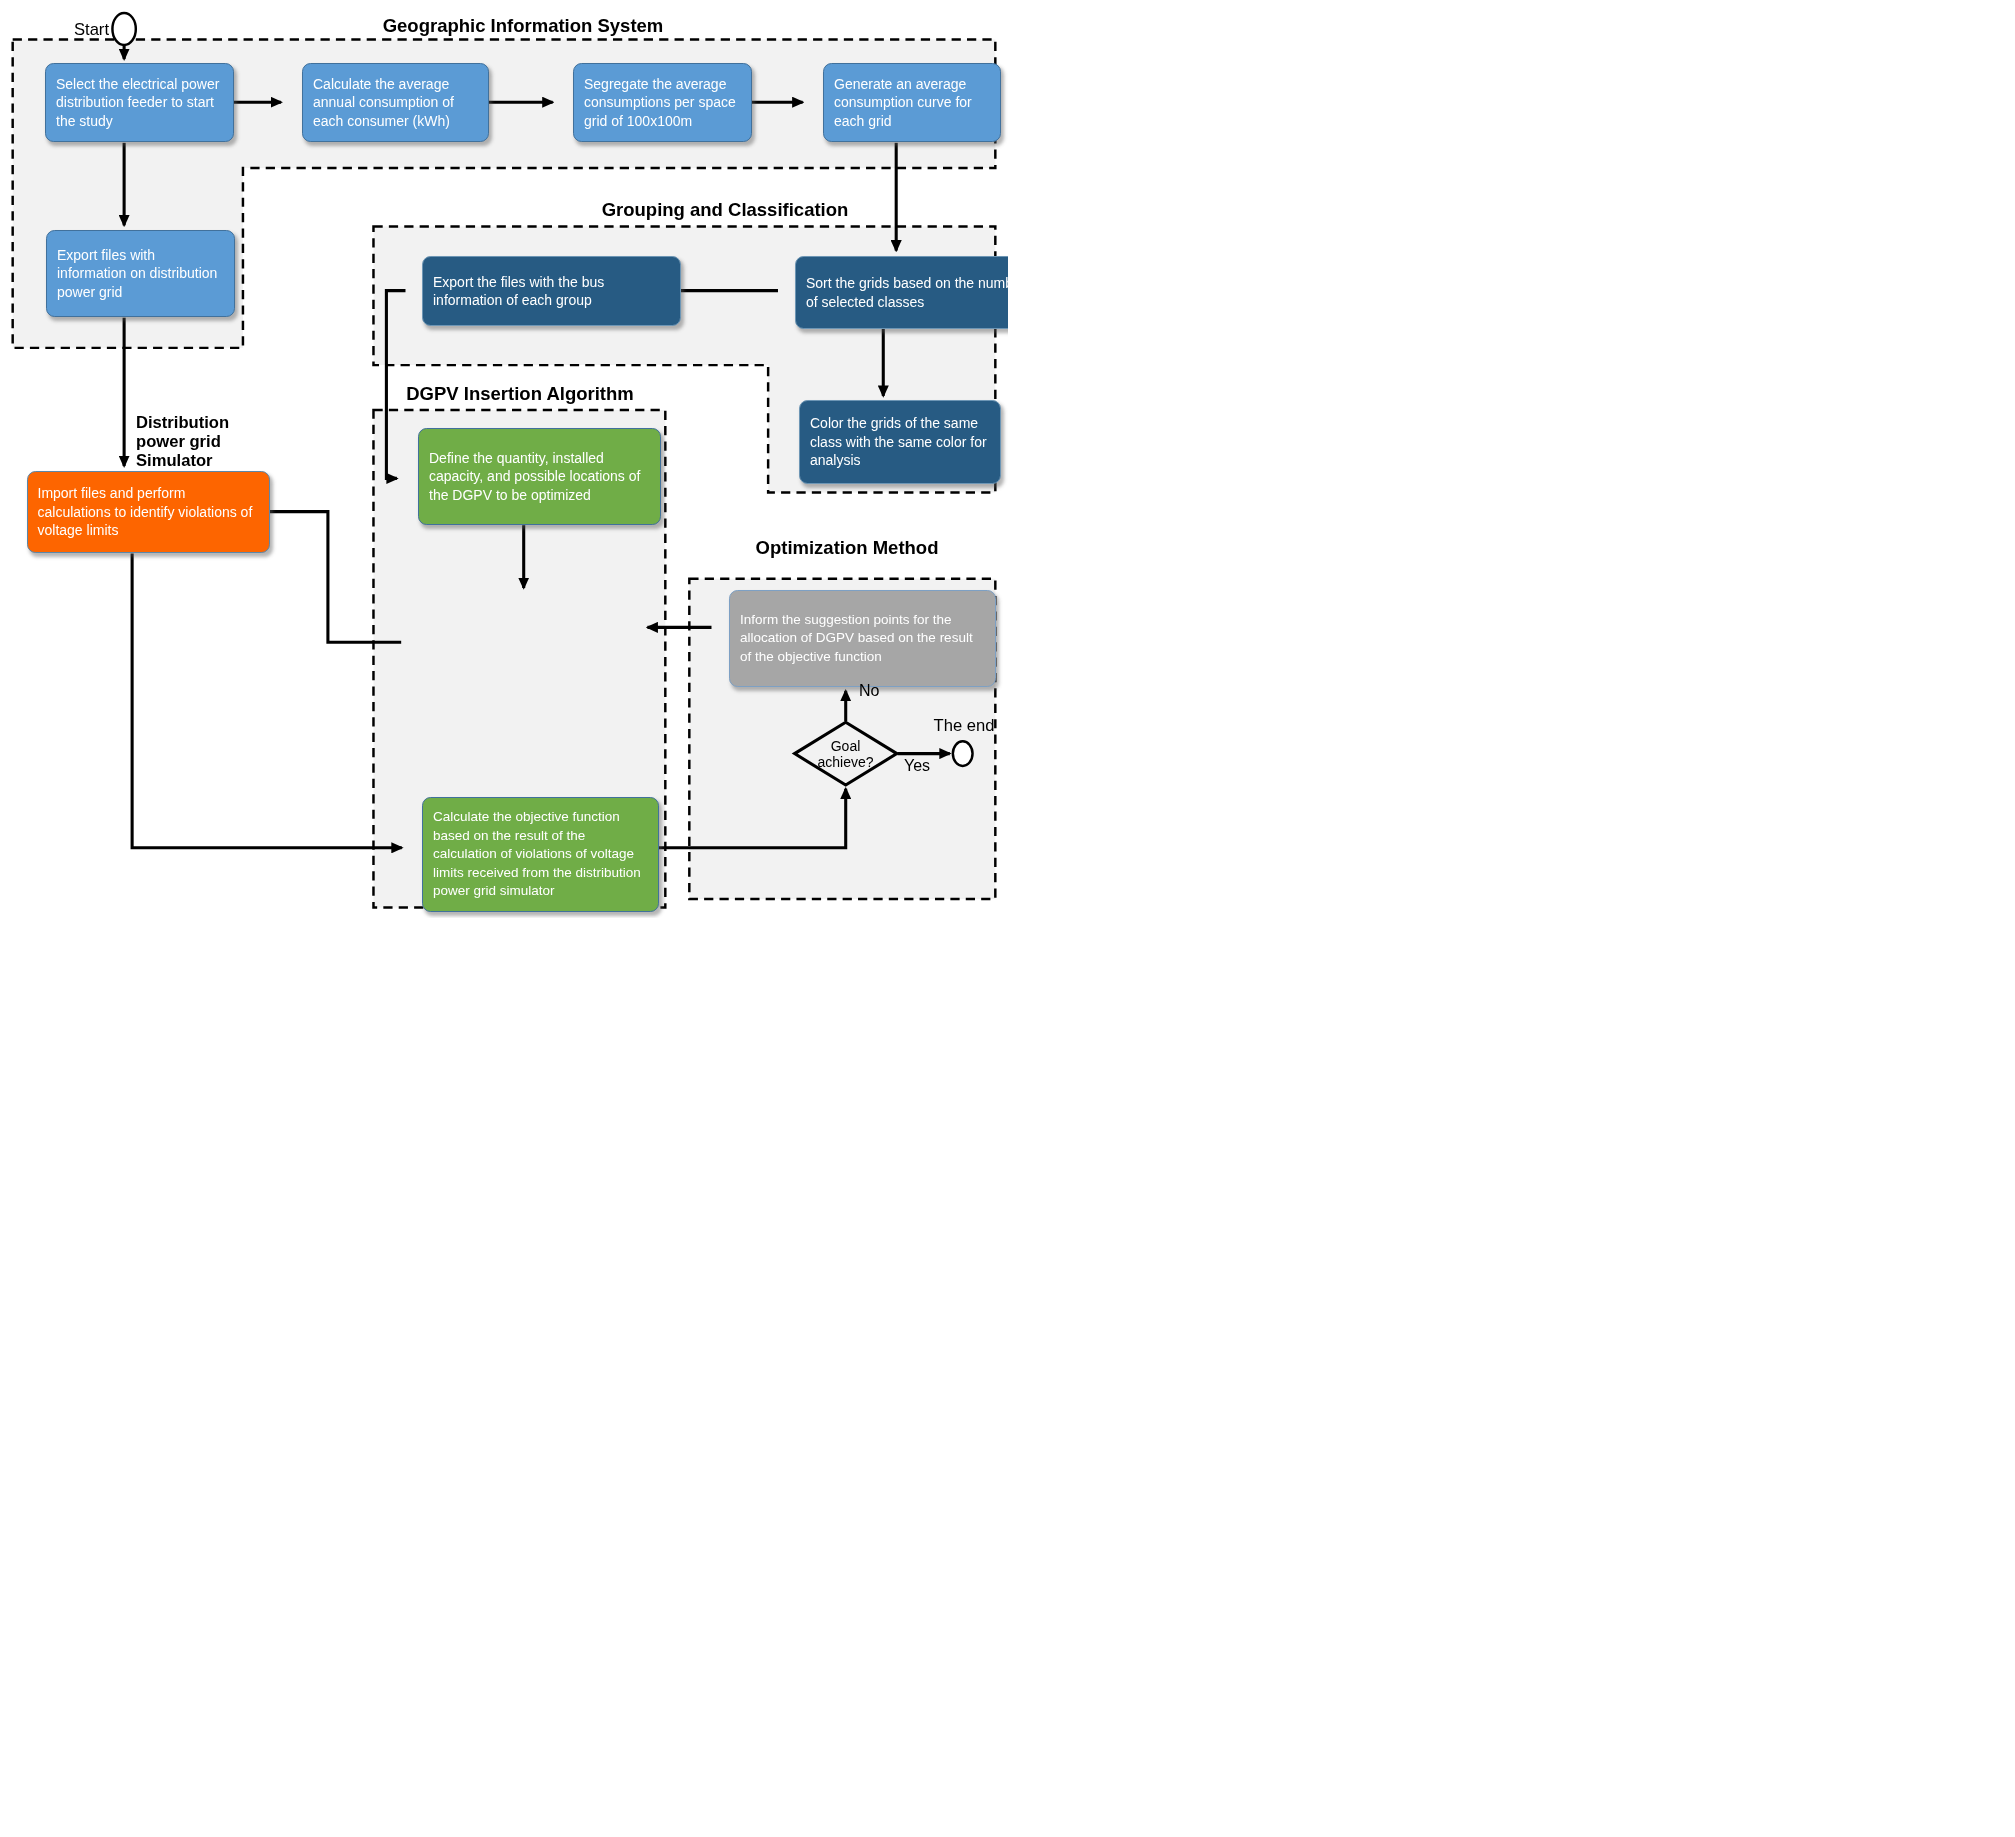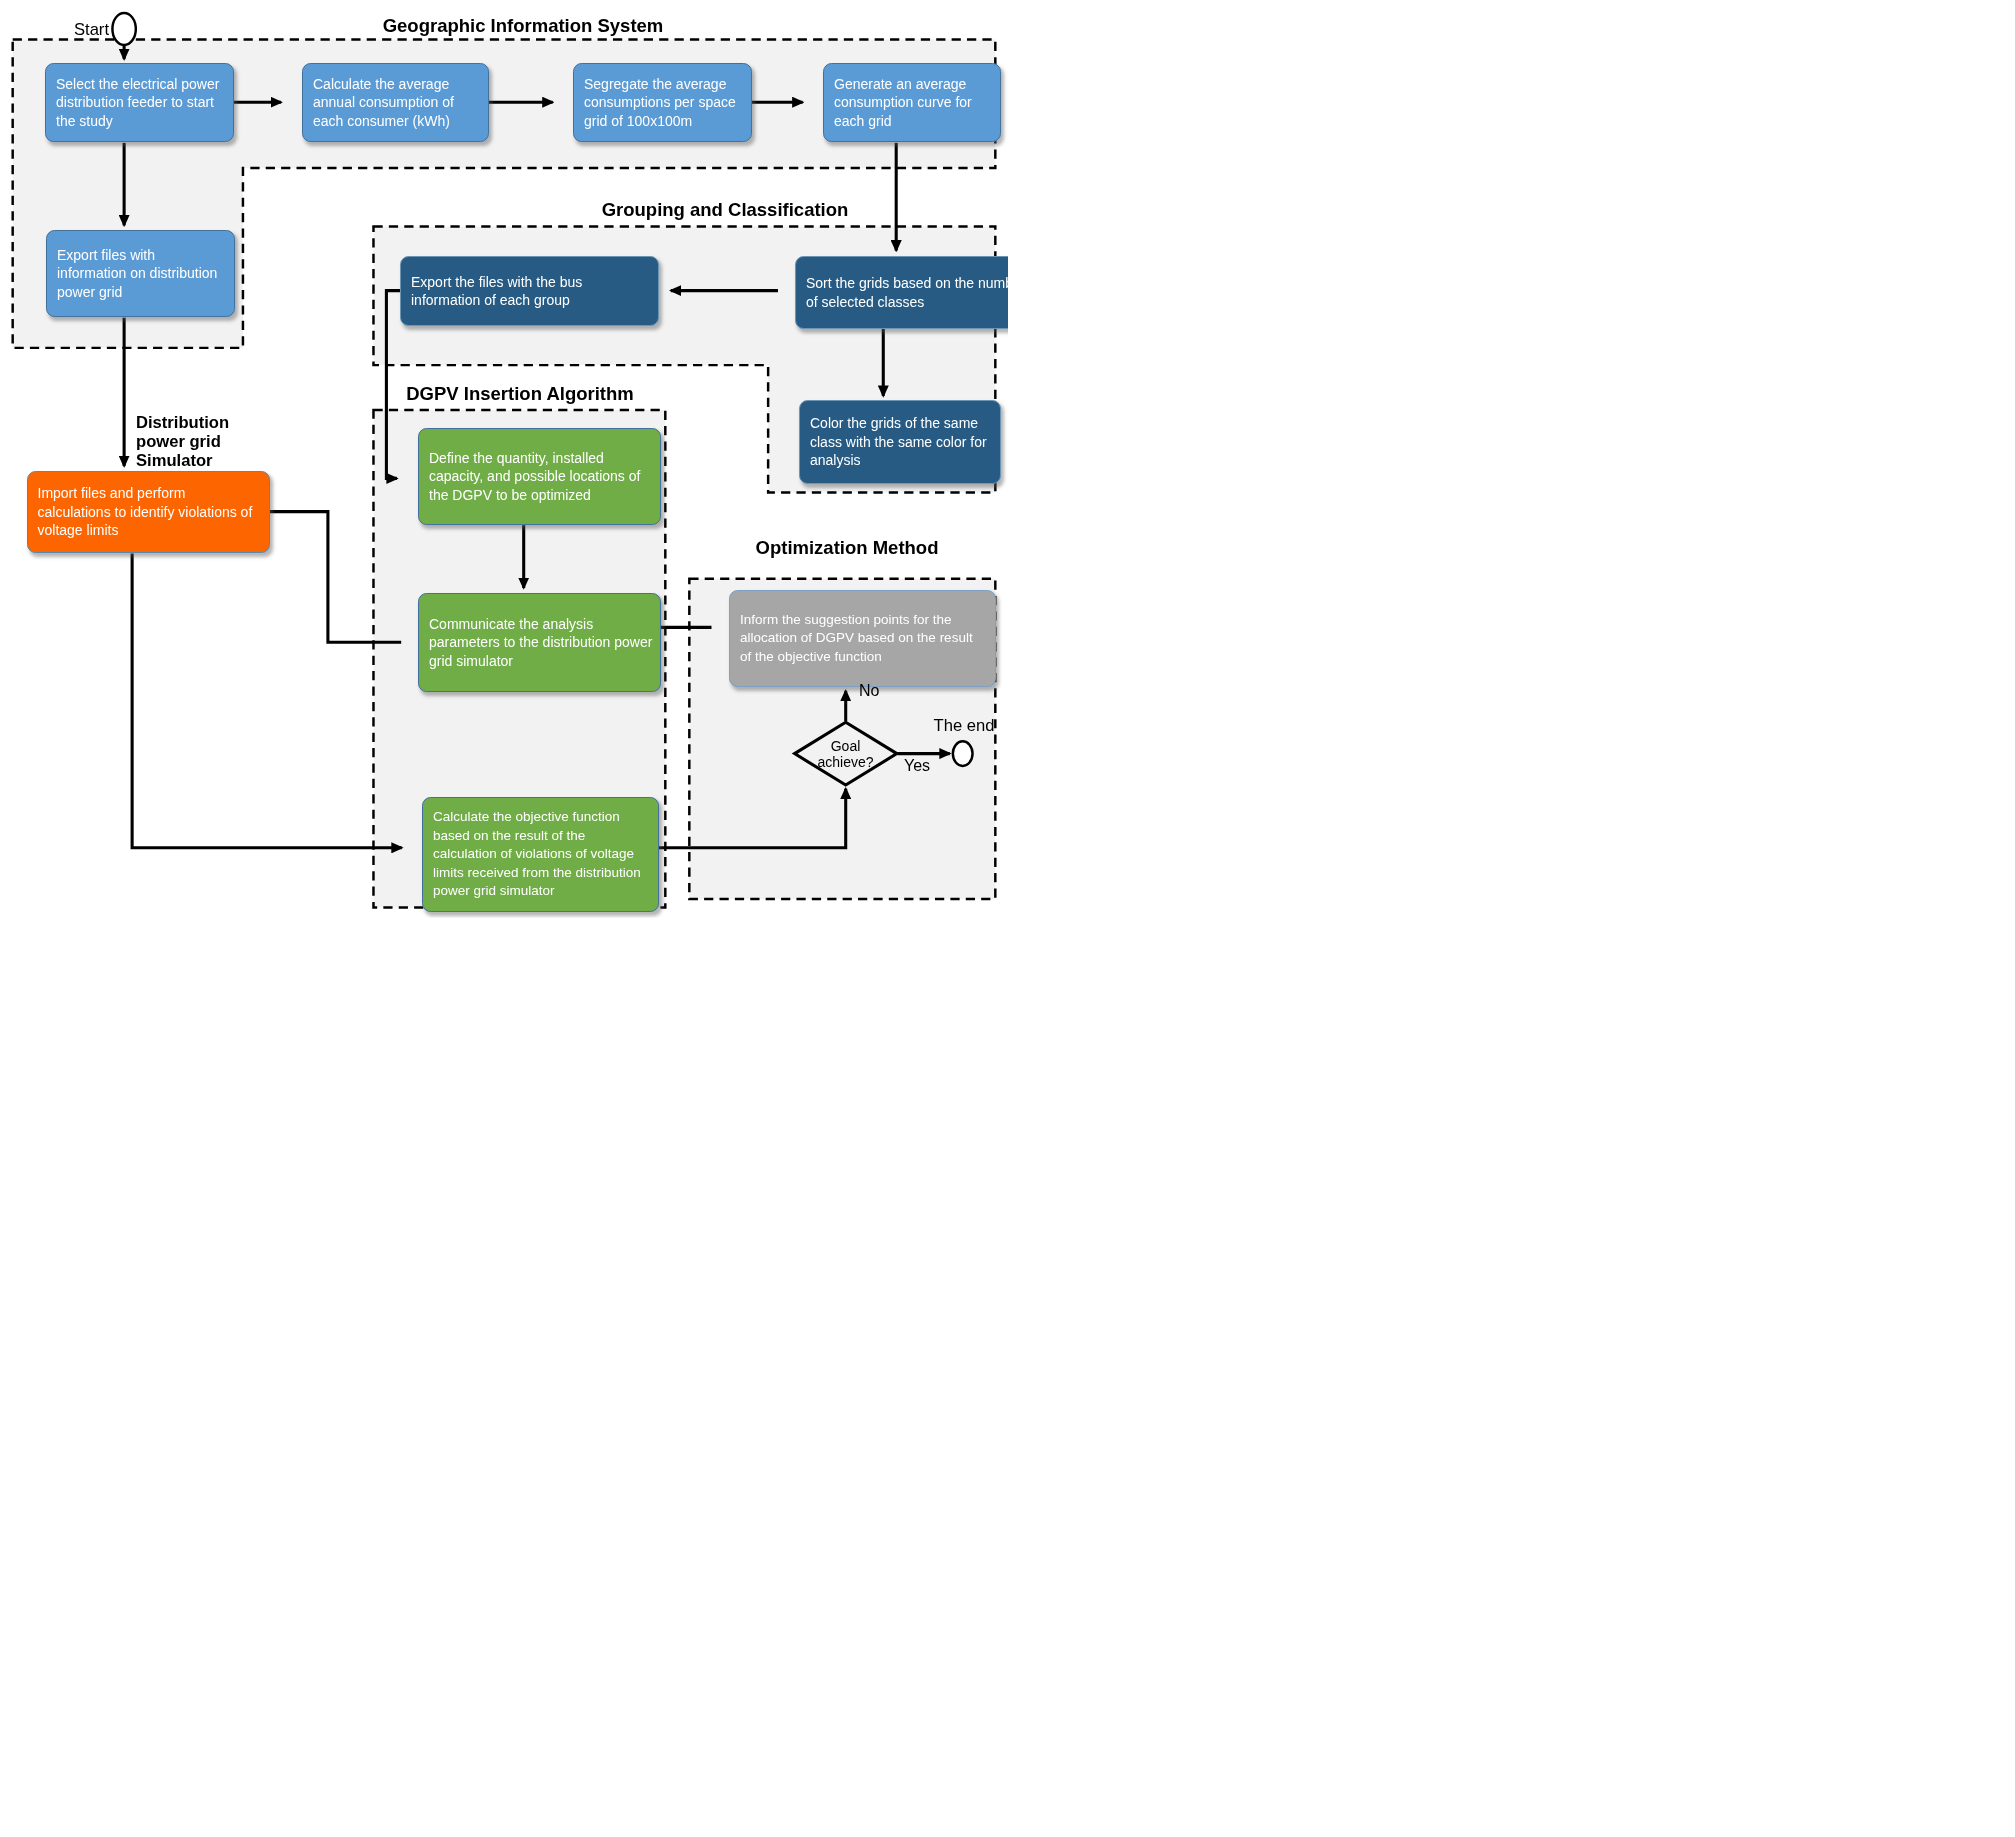--- a/index.html
+++ b/index.html
@@ -68,26 +68,25 @@
   <div class="sec-title pre" style="left:136px;top:413px;width:123px;text-align:left;font-size:16.6px;line-height:19px;">Distribution
 power grid
 Simulator</div>
 
   <div class="box blue" style="left: 29px; top: 63px; width: 189px; height: 79px; background-color: rgb(91, 155, 213);">Select the electrical power distribution feeder to start the study</div>
   <div class="box blue" style="left: 286px; top: 63px; width: 187px; height: 79px; background-color: rgb(91, 155, 213);">Calculate the average annual consumption of each consumer (kWh)</div>
   <div class="box blue" style="left: 557px; top: 63px; width: 179px; height: 79px; background-color: rgb(91, 155, 213);">Segregate the average consumptions per space grid of 100x100m</div>
   <div class="box blue" style="left: 807px; top: 63px; width: 178px; height: 79px; background-color: rgb(91, 155, 213);">Generate an average consumption curve for each grid</div>
   <div class="box blue" style="left: 30px; top: 230px; width: 189px; height: 87px; background-color: rgb(91, 155, 213);">Export files with information on distribution power grid</div>
 
-  <div class="box dark" style="left: 384px; top: 256px; width: 259px; height: 70px; background-color: rgb(39, 91, 131);">Export the files with the bus information of each group</div>
+  <div class="box dark" style="left: 406px; top: 256px; width: 259px; height: 70px; background-color: rgb(39, 91, 131);">Export the files with the bus information of each group</div>
   <div class="box dark" style="left: 779px; top: 256px; width: 245px; height: 73px; background-color: rgb(39, 91, 131);">Sort the grids based on the number of selected classes</div>
   <div class="box dark" style="left: 783px; top: 400px; width: 202px; height: 84px; background-color: rgb(39, 91, 131);">Color the grids of the same class with the same color for analysis</div>
 
   <div class="box green" style="left: 402px; top: 428px; width: 243px; height: 97px; background-color: rgb(112, 173, 71);">Define the quantity, installed capacity, and possible locations of the DGPV to be optimized</div>
-  <div class="box green" style="left: 402px; top: 593px; width: 243px; height: 99px; background-color: rgb(112, 173, 71);">Communicate the analysis parameters to the distribution power grid simulator</div>
   <div class="box green small" style="left: 406px; top: 797px; width: 237px; height: 115px; background-color: rgb(112, 173, 71);">Calculate the objective function based on the result of the calculation of violations of voltage limits received from the distribution power grid simulator</div>
 
   <div class="box gray small" style="left: 713px; top: 590px; width: 267px; height: 97px; background-color: rgb(166, 166, 166);">Inform the suggestion points for the allocation of DGPV based on the result of the objective function</div>
 
   <div class="box orange" style="left: 10.5px; top: 471px; width: 243px; height: 82px; background-color: rgb(253, 101, 0);">Import files and perform calculations to identify violations of voltage limits</div>
 
   <div class="lbl" style="left:60px;top:20.3px;width:49px;text-align:right;font-size:16.6px;">Start</div>
   <div class="lbl" style="left:926px;top:716px;width:76px;text-align:center;font-size:16.6px;">The end</div>
   <div class="lbl" style="left:859px;top:682px;">No</div>
   <div class="lbl" style="left:904px;top:757px;">Yes</div>

